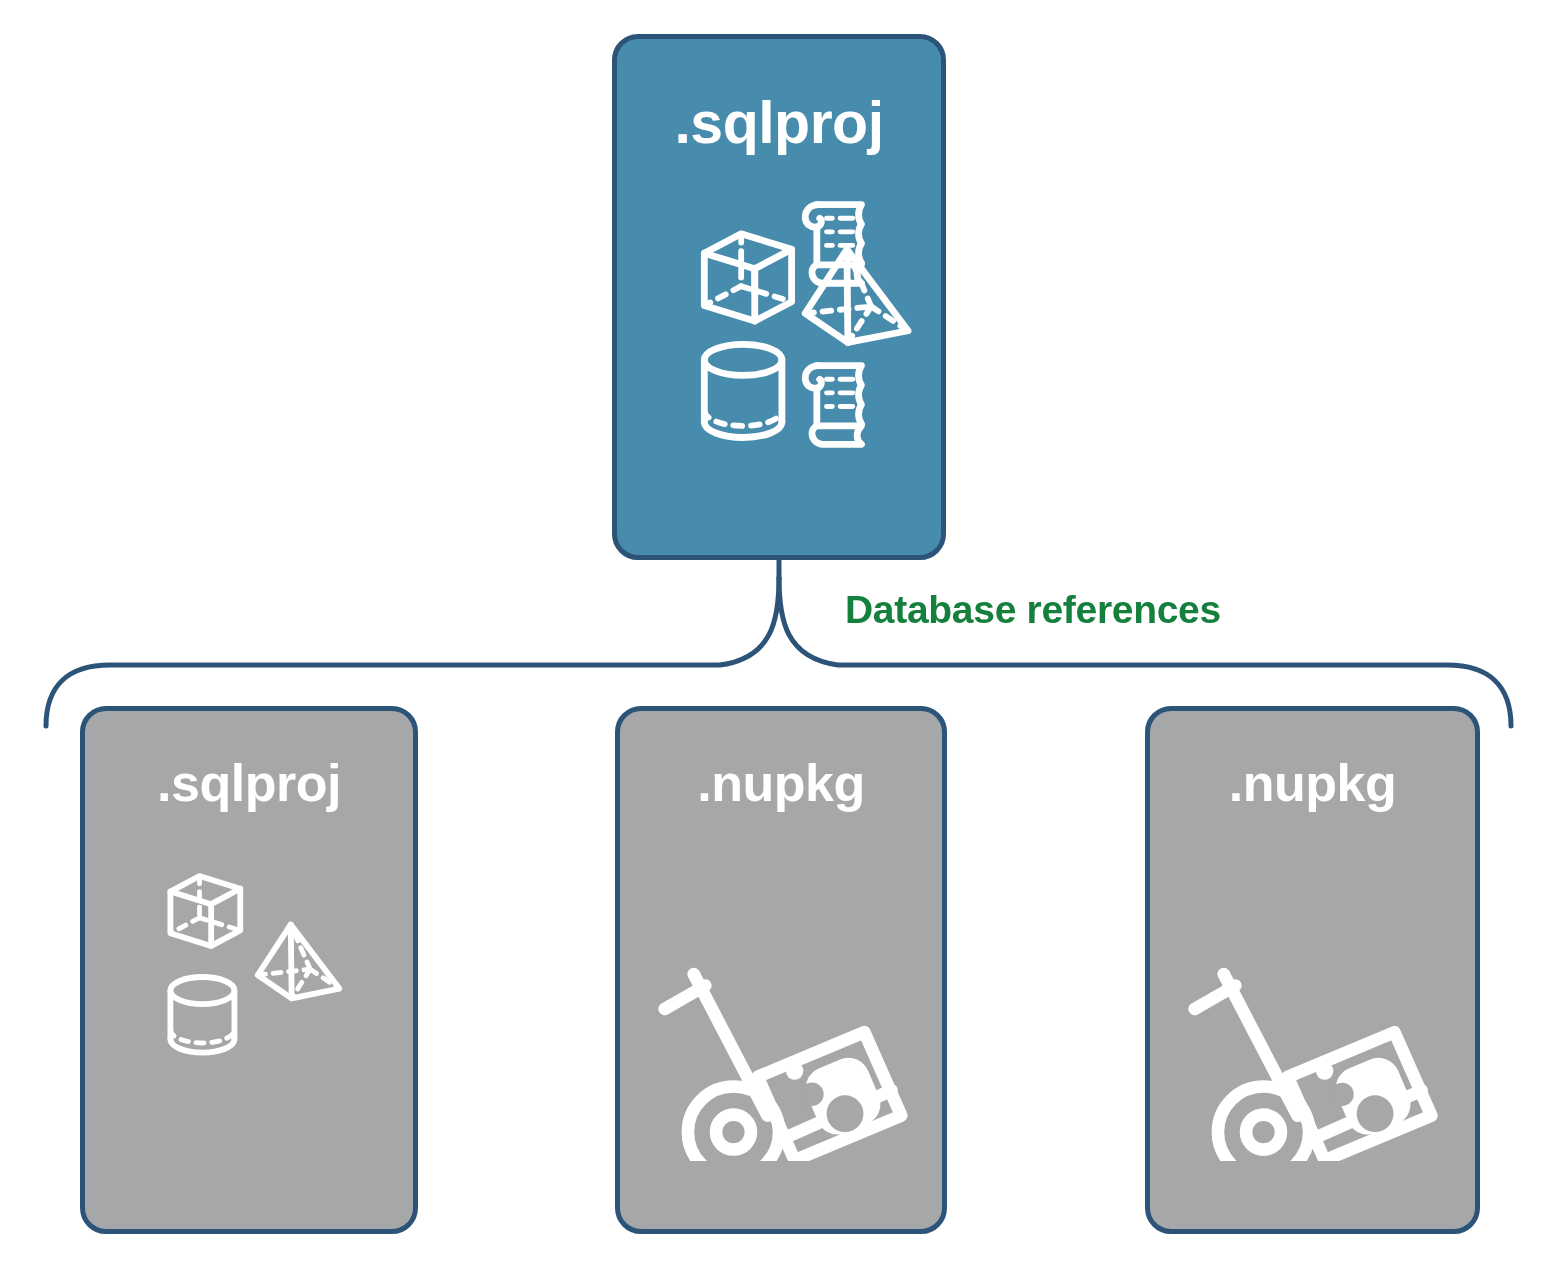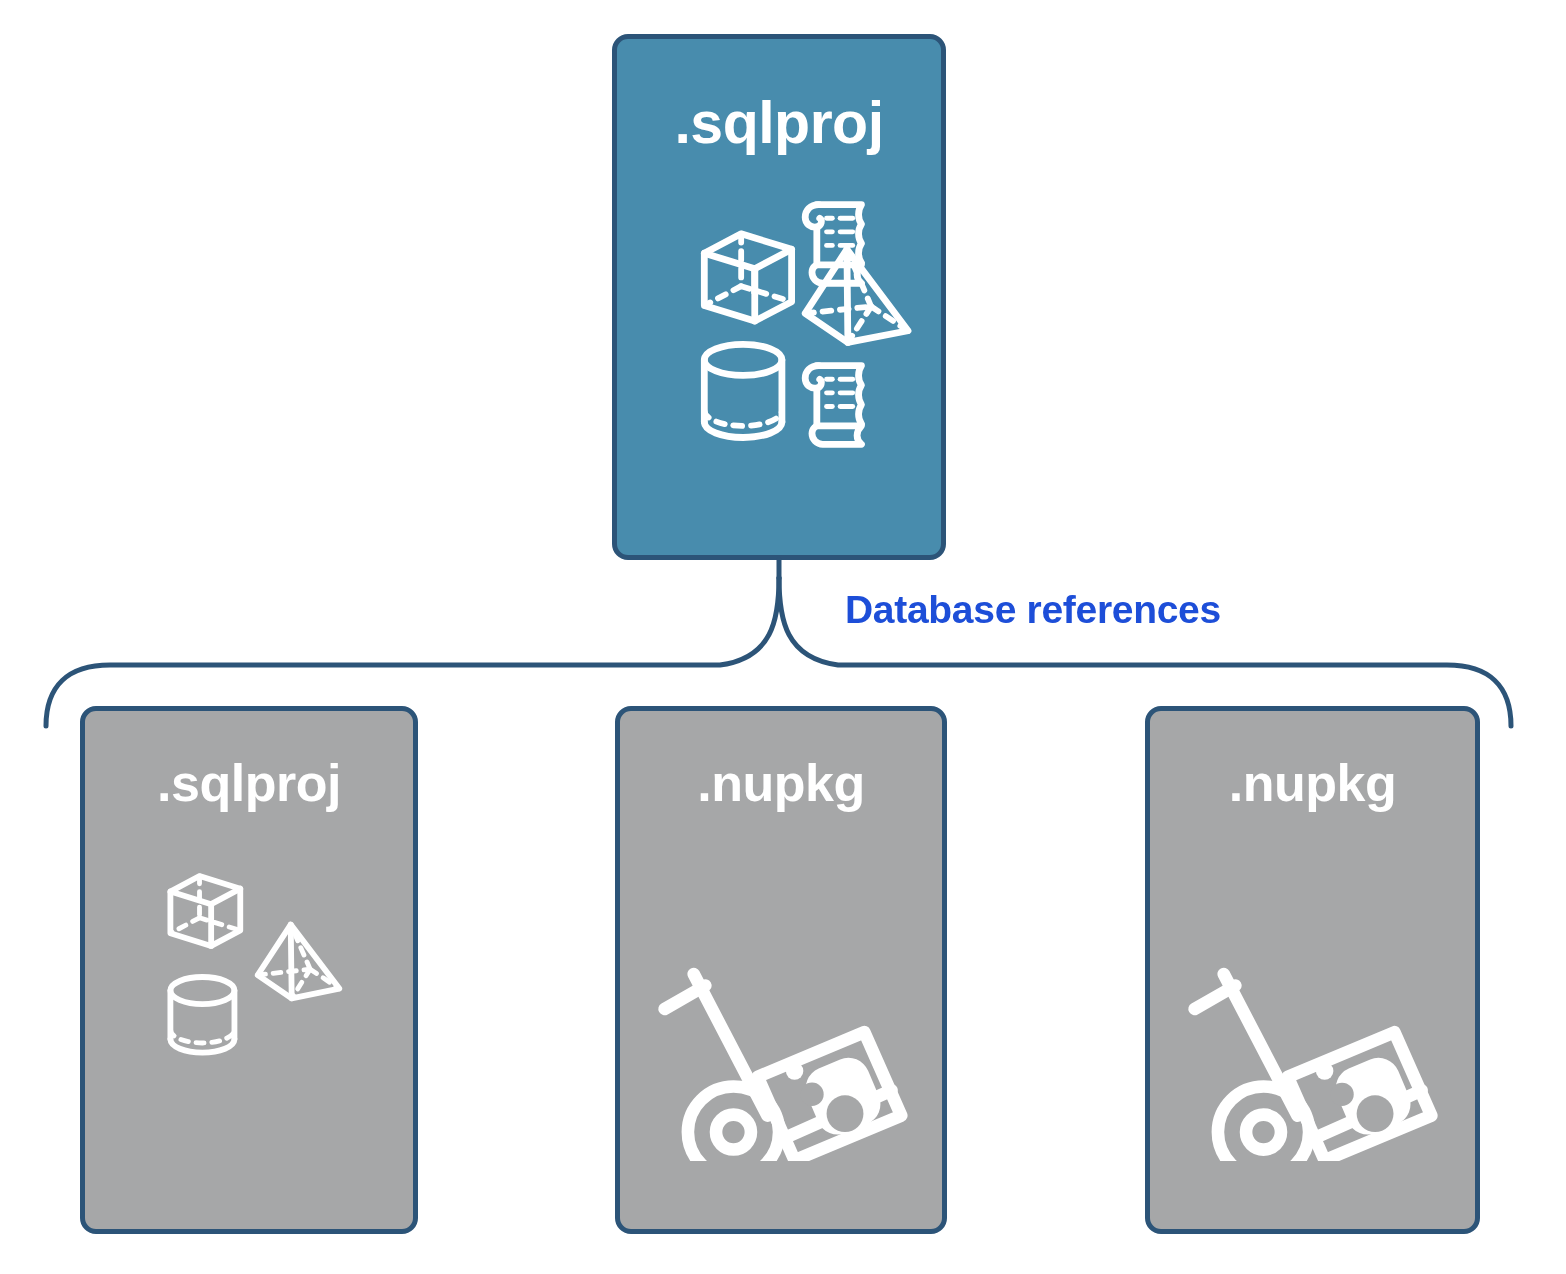--- a/index.html
+++ b/index.html
@@ -16,21 +16,21 @@
   }
   #stage {
     position: absolute;
     left: 0; top: 0;
     width: 1566px;
     height: 1274px;
   }
   .box {
     position: absolute;
     border: 5px solid #2c5478;
-    border-radius: 16px;
+    border-radius: 26px;
     box-sizing: border-box;
   }
   .box-blue { background: #488cad; }
   .box-gray { background: #a6a7a8; }
   .box-title {
     position: absolute;
     left: 0;
     width: 100%;
     text-align: center;
     color: #ffffff;
@@ -50,21 +50,21 @@
     left: 0; top: 0;
     width: 1566px; height: 1274px;
     pointer-events: none;
   }
   .brace-label {
     position: absolute;
     left: 845px;
     top: 588px;
     font-size: 39px;
     font-weight: bold;
-    color: #1d4ed8;
+    color: #15803d;
     white-space: nowrap;
     letter-spacing: -0.3px;
   }
 </style>
 </head>
 <body>
 
 <div id="stage">
 
   <div class="box box-blue" style="left:612px; top:34px; width:334px; height:526px;">

